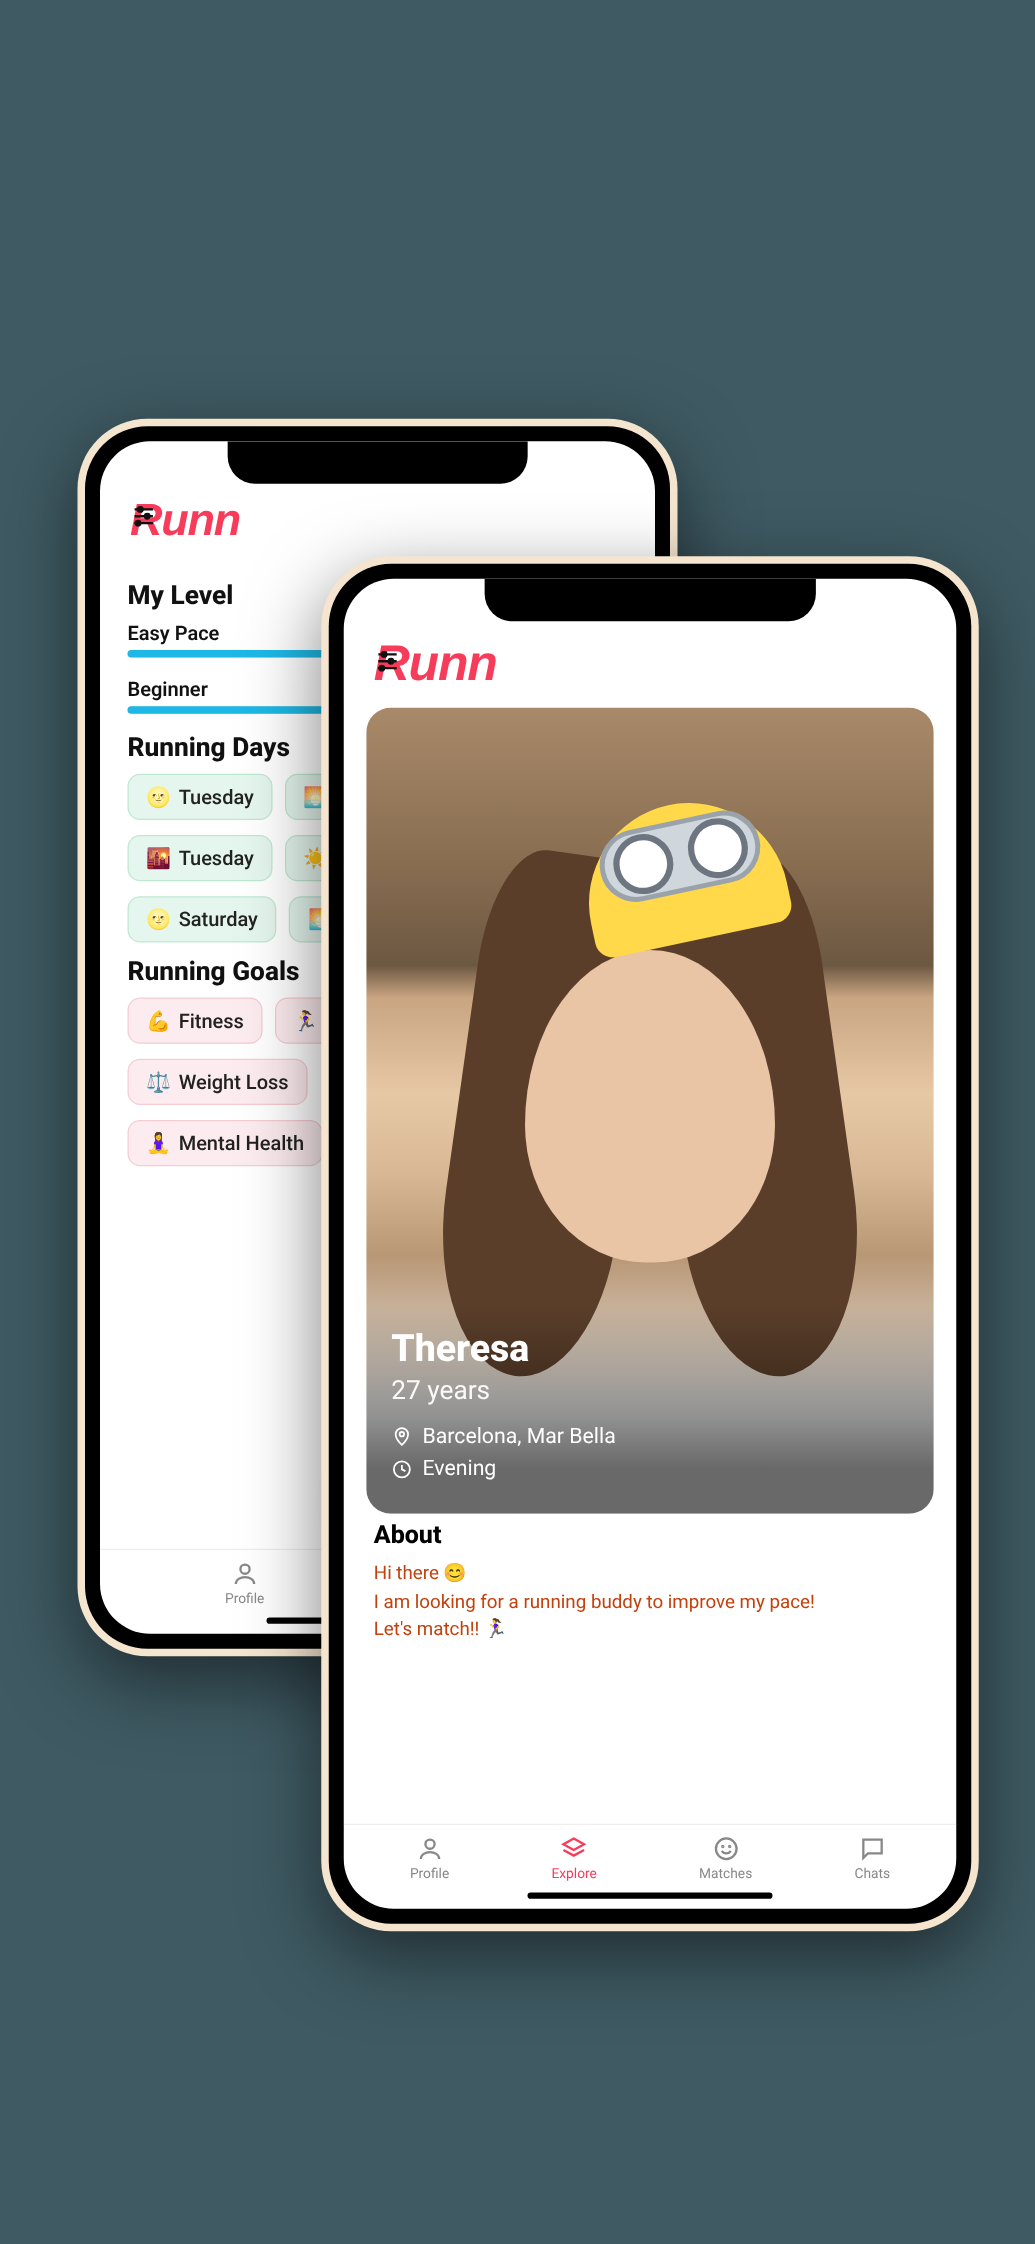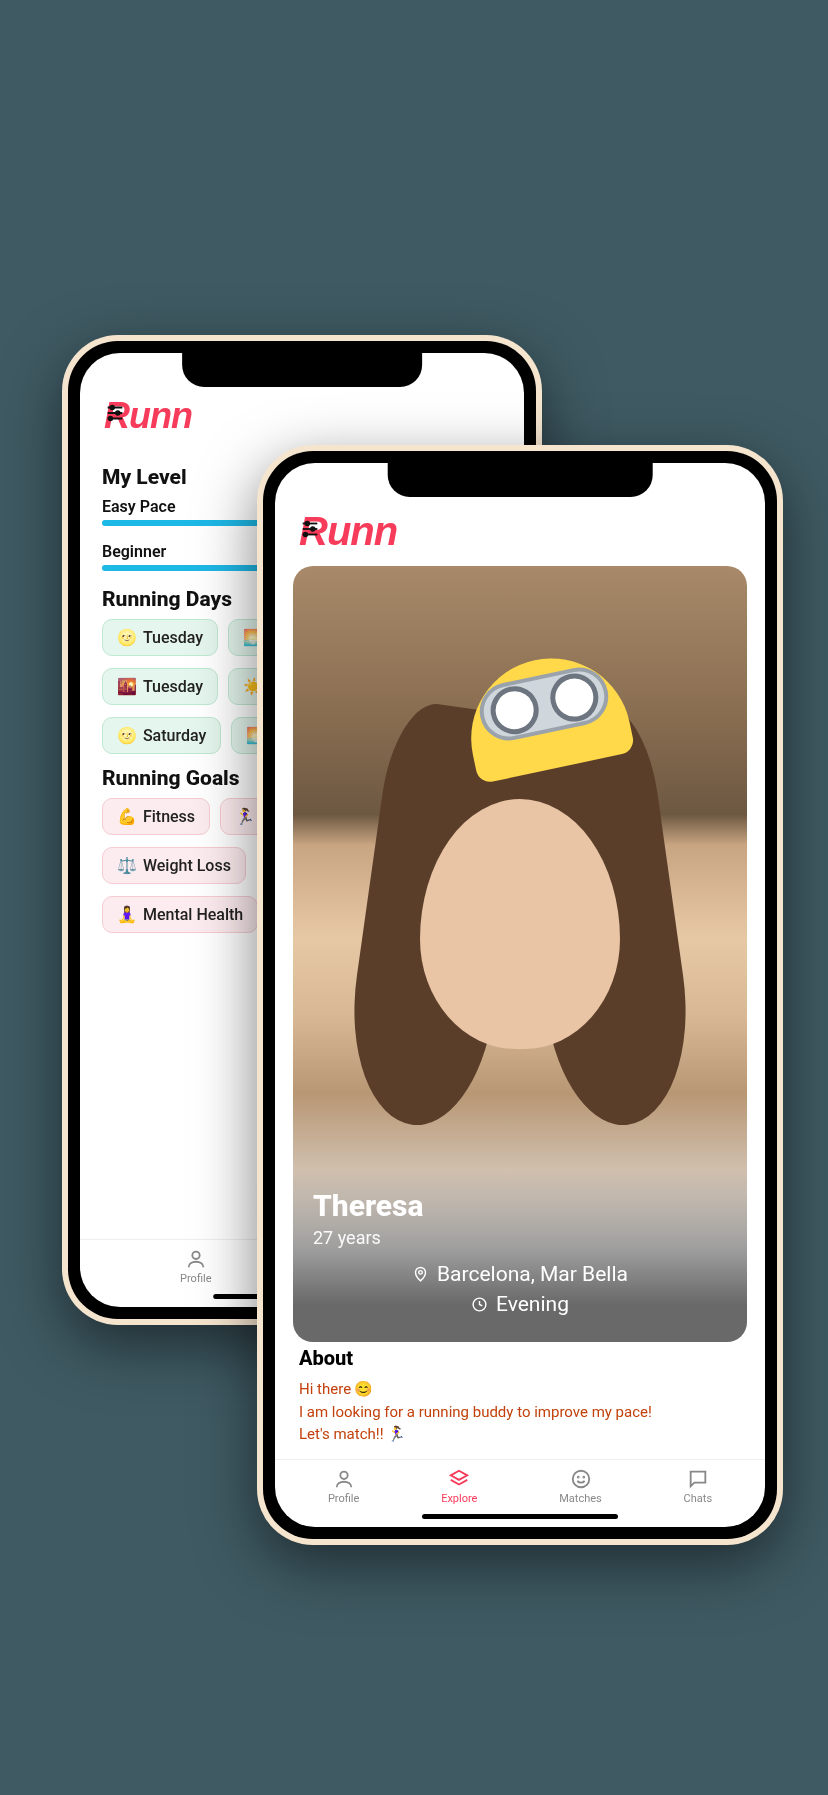--- a/index.html
+++ b/index.html
@@ -175,21 +175,21 @@
     color: #888;
   }
   .tab.active { color: #f73b5a; text-align: right; }
   .tab svg { width: 22px; height: 22px; }
   
   .profile-card {
     margin: 4px 18px 0;
     border-radius: 20px;
     overflow: hidden;
     position: relative;
-    height: 776px;
+    height: 645px;
   }
   .profile-img {
     width: 100%; height: 100%;
     background: linear-gradient(180deg, #a88a6a 0%, #8b6f52 18%, #6d5842 32%, #c9a582 36%, #e7c8a5 48%, #d8b894 58%, #b89774 68%, #e9e9e9 88%);
     position: relative;
   }
   
   .face {
     position: absolute;
     top: 30%;
@@ -236,22 +236,22 @@
     border-radius: 50%;
   }
   .profile-overlay {
     position: absolute;
     left: 0; right: 0; bottom: 0;
     padding: 18px 20px 20px;
     background: linear-gradient(180deg, rgba(0,0,0,0) 0%, rgba(0,0,0,0.55) 78%);
     color: #fff;
   }
   .p-name { font-size: 30px; font-weight: 800; }
-  .p-age  { font-size: 18px; margin: 4px 0 14px; opacity: 0.95; }
-  .p-row  { display: flex; align-items: center; gap: 8px; font-size: 21px; margin: 6px 0; justify-content: center; }
+  .p-age  { font-size: 21px; margin: 4px 0 14px; opacity: 0.95; }
+  .p-row  { display: flex; align-items: center; gap: 8px; font-size: 17px; margin: 6px 0; }
   .p-row svg { width: 17px; height: 17px; stroke: #fff; fill: none; stroke-width: 2; }
   .about-section { padding: 4px 24px 0; }
   .about-title { font-weight: 800; font-size: 20px; margin-bottom: 8px; }
   .about-text { font-size: 15px; color: #c2410c; line-height: 1.5; }
   .filter-icon {
     width: 22px; height: 22px;
     stroke: #111; stroke-width: 2; fill: none;
   }
 </style>
 </head>

